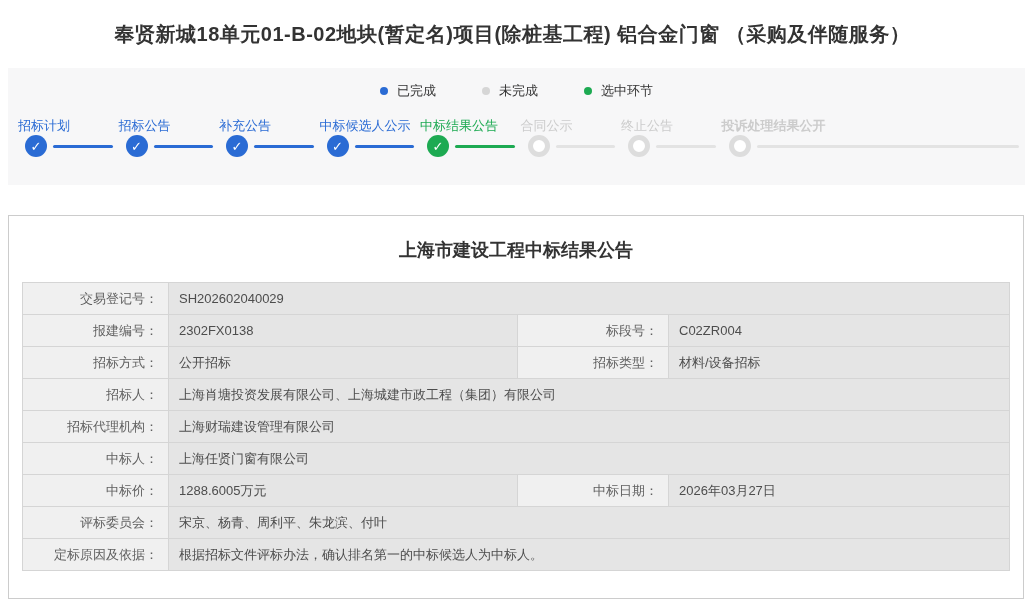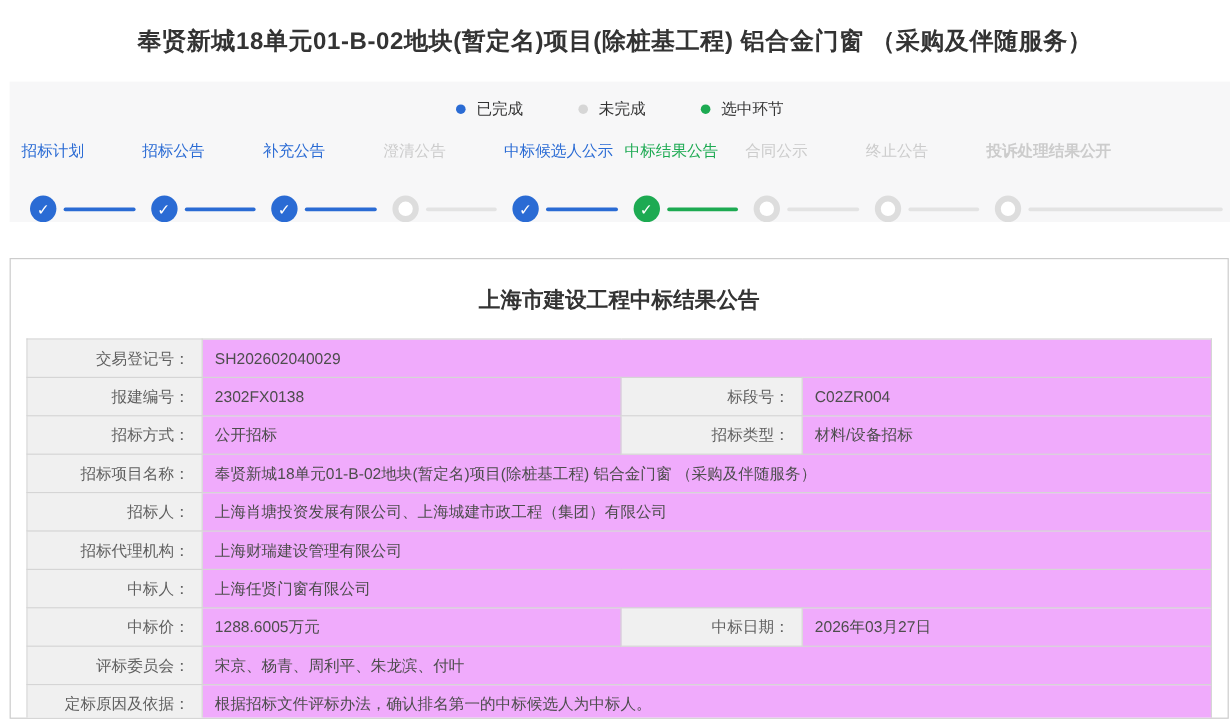--- a/index.html
+++ b/index.html
@@ -15,21 +15,21 @@
   .legend { display:flex; justify-content:center; gap:46px;font-family:Liberation Serif, serif; }
   .legend-item { display:flex; align-items:center; font-size:13px; color:#333; }
   .legend-dot { width:8px; height:8px; border-radius:50%; margin-right:9px; }
   .legend-dot.done { background:#2a6bd4; }
   .legend-dot.todo { background:#d6d6d6; }
   .legend-dot.sel  { background:#1daa52; }
 
   .steps { display:flex; margin-top:17px; padding-left:10px; }
   .step { flex:0 0 100.5px; min-width:0; }
   .step:last-child { flex:1 1 auto;font-weight:bold; }
-  .step-label { font-size:13px; white-space:nowrap; margin-bottom:28px; }
+  .step-label { font-size:13px; white-space:nowrap; margin-bottom:0; }
   .step.done .step-label { color:#2a6bd4; cursor:pointer; }
   .step.selected .step-label { color:#1daa52; cursor:pointer; }
   .step.pending .step-label { color:#cccccc; }
   .step-node { display:flex; align-items:center; height:22px; }
   .dot { flex:0 0 auto; width:22px; height:22px; border-radius:50%; margin-left:7px;
          display:flex; align-items:center; justify-content:center; }
   .step.done .dot { background:#2a6bd4; }
   .step.selected .dot { background:#1daa52; }
   .step.pending .dot { background:#fff; border:5px solid #dddddd; }
   .check { color:#fff; font-size:13px; font-weight:bold; line-height:1; }
@@ -37,21 +37,21 @@
   .step.done .line { background:#2a6bd4; }
   .step.selected .line { background:#1daa52; }
   .step.pending .line { background:#e3e3e3; }
 
   
   .panel { margin:30px 1px 0 8px; border:1px solid #cccccc; background:#fff; height:384px; overflow:hidden; }
   .panel h2 { text-align:center; font-size:18px; font-weight:bold; color:#333; margin:22px 0 20px; }
   table.info { border-collapse:collapse; width:988px; margin:0 auto; font-size:13px; table-layout:fixed;border-radius:14px; }
   table.info td { border:1px solid #d5d5d5; height:32px; padding:5px 10px; vertical-align:middle; }
   td.lbl { background:#f0f0f0; text-align:right; color:#606060; white-space:nowrap; }
-  td.val { background:#f0abfc; color:#4d4d4d; padding-left:12px; text-align:left; }
+  td.val { background:#e5e5e5; color:#4d4d4d; padding-left:12px; text-align:left; }
 </style>
 </head>
 <body>
 
 <div class="header">
   <h1>奉贤新城18单元01-B-02地块(暂定名)项目(除桩基工程) 铝合金门窗 （采购及伴随服务）</h1>
 </div>
 
 <div class="band">
   <div class="legend">
@@ -86,27 +86,20 @@
           </span>
       <span class="line"></span>
     </div>
   </div>
       <div class="step done">
     <div class="step-label">补充公告</div>
     <div class="step-node">
       <span class="dot">
             <span class="check">✓</span>
           </span>
-      <span class="line"></span>
-    </div>
-  </div>
-      <div class="step pending">
-    <div class="step-label">澄清公告</div>
-    <div class="step-node">
-      <span class="dot"></span>
       <span class="line"></span>
     </div>
   </div>
       <div class="step done">
     <div class="step-label">中标候选人公示</div>
     <div class="step-node">
       <span class="dot">
             <span class="check">✓</span>
           </span>
       <span class="line"></span>
@@ -165,24 +158,20 @@
       <td class="lbl">标段号：</td>
       <td class="val">C02ZR004</td>
     </tr>
     <tr>
       <td class="lbl">招标方式：</td>
       <td class="val">公开招标</td>
       <td class="lbl">招标类型：</td>
       <td class="val">材料/设备招标</td>
     </tr>
     <tr>
-      <td class="lbl">招标项目名称：</td>
-      <td class="val" colspan="3">奉贤新城18单元01-B-02地块(暂定名)项目(除桩基工程) 铝合金门窗 （采购及伴随服务）</td>
-    </tr>
-    <tr>
       <td class="lbl">招标人：</td>
       <td class="val" colspan="3">上海肖塘投资发展有限公司、上海城建市政工程（集团）有限公司</td>
     </tr>
     <tr>
       <td class="lbl">招标代理机构：</td>
       <td class="val" colspan="3">上海财瑞建设管理有限公司</td>
     </tr>
     <tr>
       <td class="lbl">中标人：</td>
       <td class="val" colspan="3">上海任贤门窗有限公司</td>

